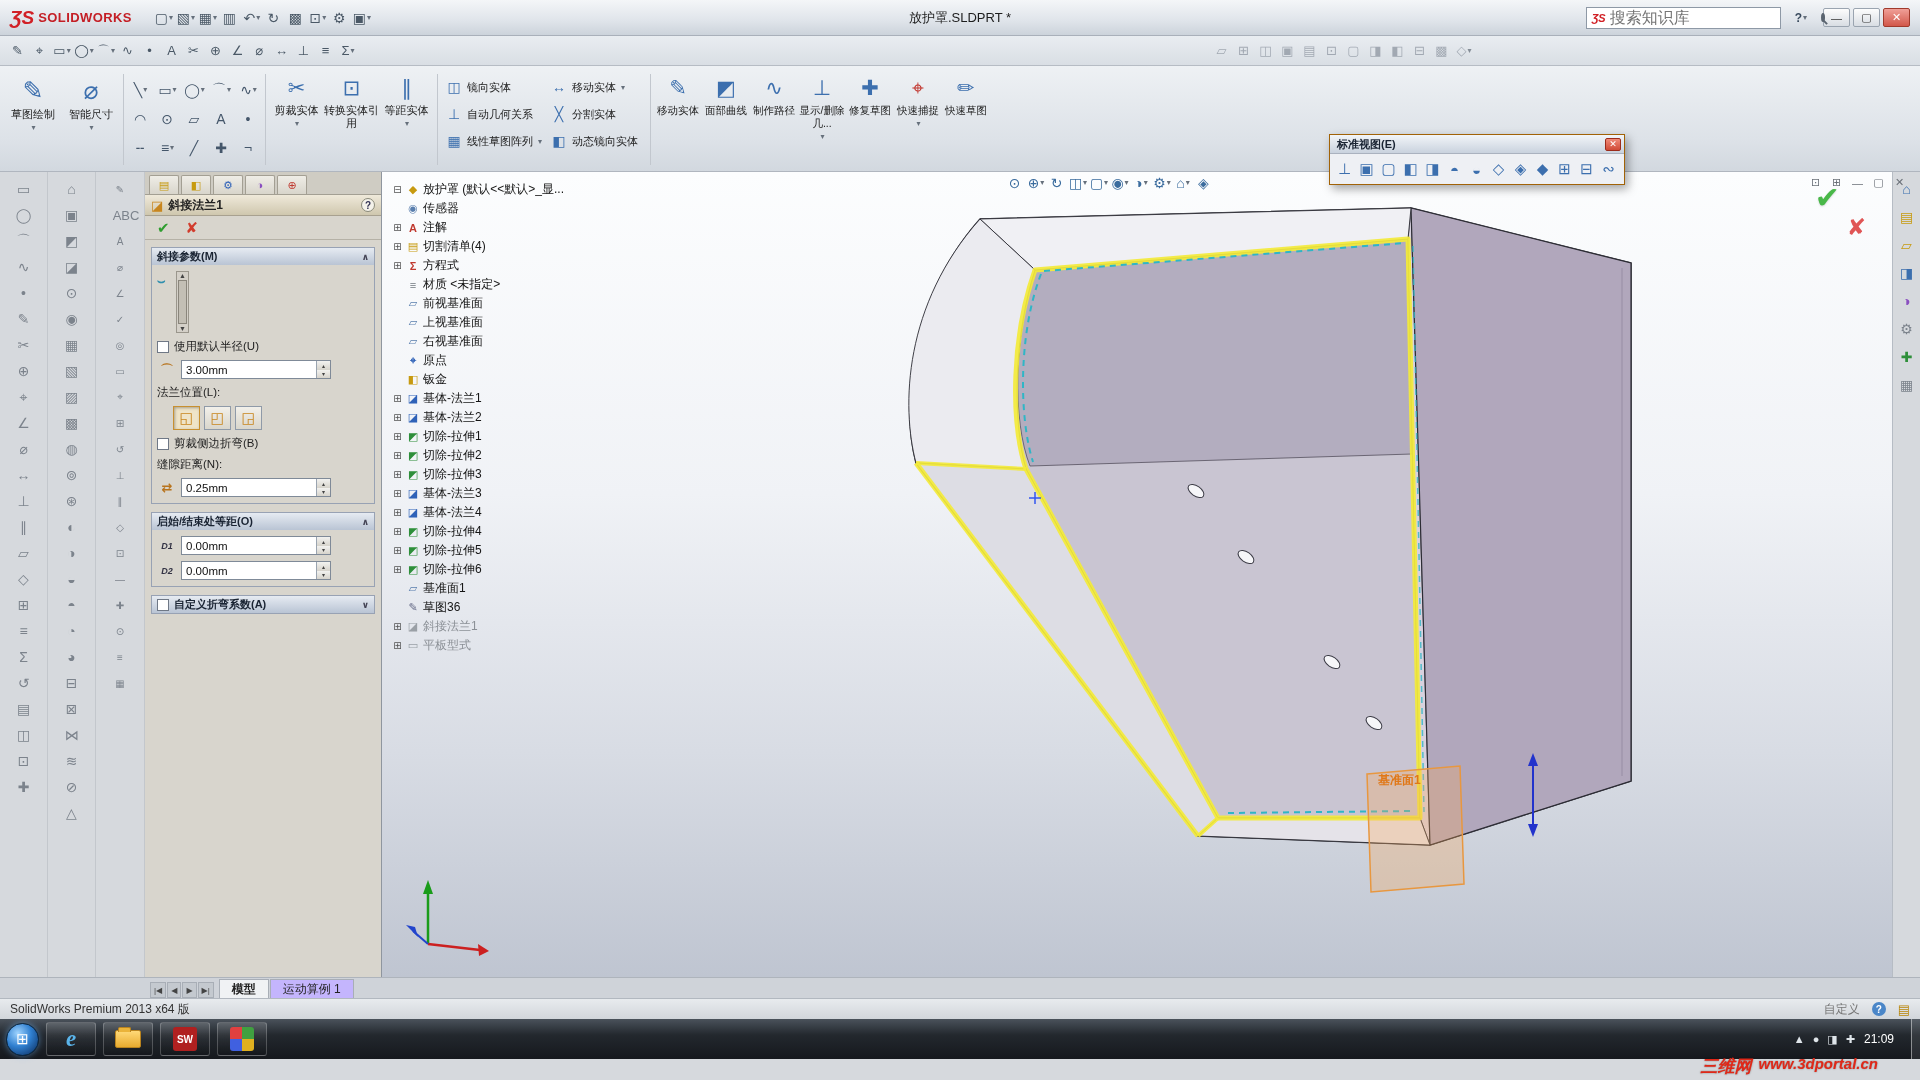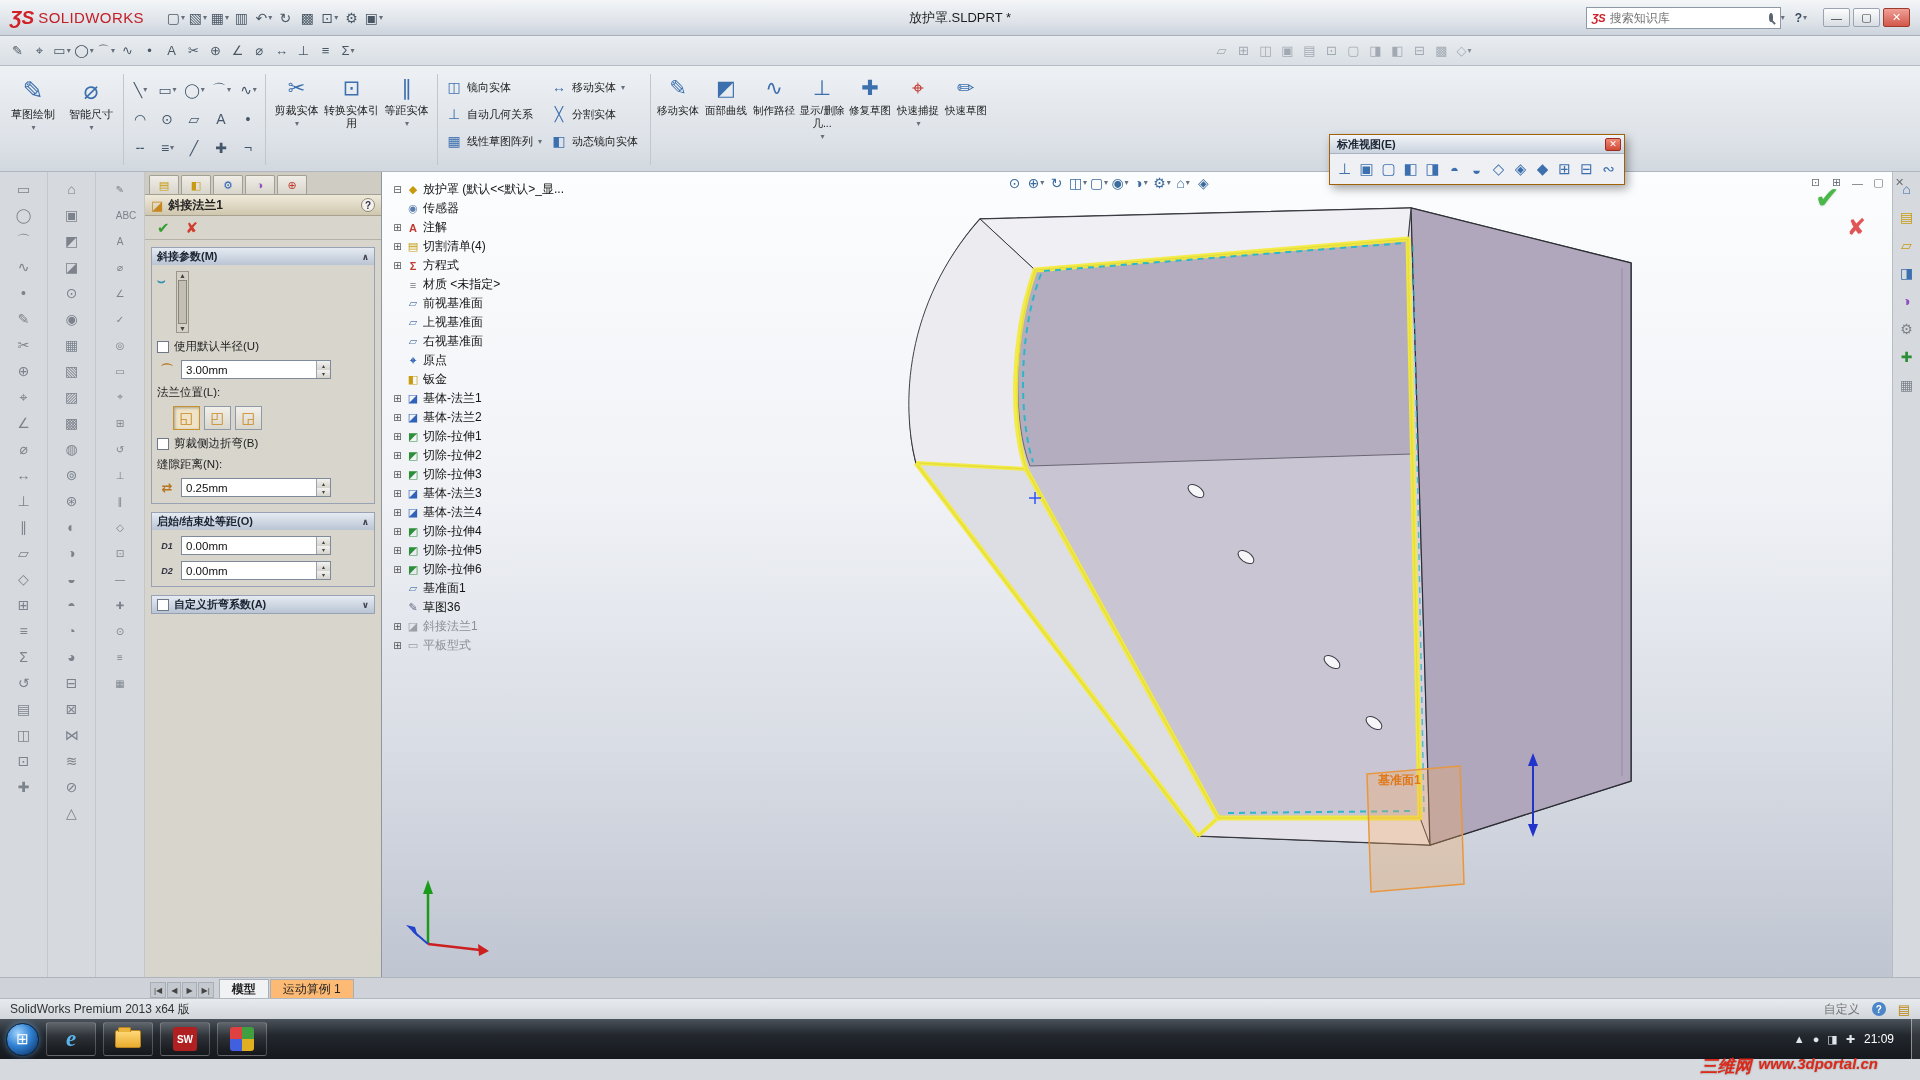--- a/index.html
+++ b/index.html
@@ -4,28 +4,28 @@
 <style>
   * { margin:0; padding:0; box-sizing:border-box; }
   html,body { width:1920px; height:1080px; }
   body { font-family:"Liberation Sans","DejaVu Sans",sans-serif; font-size:12px; color:#222; cursor:default; }
   .app { position:relative; width:1920px; height:1080px; background:#d6d9dd; overflow:hidden; }
 
   
   .titlebar { height:36px; background:linear-gradient(#f4f6f8,#dfe4ea 60%,#ccd3db); border-bottom:1px solid #a9b0ba; display:flex; align-items:center; padding:0 10px; gap:6px; position:relative; z-index:10;}
   .logo { display:flex; align-items:center; gap:4px; }
   .logo-glyph { color:#d12026; font-weight:bold; font-style:italic; font-size:19px; }
-  .logo-text { color:#c41e25; font-weight:normal; font-size:15px; letter-spacing:.4px; }
+  .logo-text { color:#c41e25; font-weight:bold; font-size:13px; letter-spacing:.4px; }
   .qb { display:flex; gap:2px; margin-left:16px; }
   .ic { display:inline-flex; align-items:center; justify-content:center; height:24px; min-width:20px; border-radius:3px; color:#4a5866; font-size:14px; }
   .caret { font-size:8px; color:#66707c; margin-left:1px; }
   .doc-title { position:absolute; left:50%; transform:translateX(-50%); font-size:13px; color:#1d1d1d; }
   .search { margin-left:auto; display:flex; align-items:center; background:#fff; border:1px solid #8e99a6; height:22px; width:195px; padding:0 5px; gap:4px; }
   .swmini { color:#d12026; font-weight:bold; font-style:italic; font-size:11px; }
-  .search input { border:0; outline:0; flex:1; font-size:12px; color:#4d7c0f; background:transparent; font-family:inherit; }
+  .search input { border:0; outline:0; flex:1; font-size:16px; color:#4d7c0f; background:transparent; font-family:inherit; }
   .mag { width:9px; height:9px; border:2px solid #5a6470; border-radius:50%; position:relative; margin-right:3px;}
   .mag::after { content:""; position:absolute; width:6px; height:2px; background:#5a6470; transform:rotate(45deg); right:-5px; bottom:-3px; }
   .helpgrp { display:flex; align-items:center; margin-left:8px; color:#3a4b5e; font-weight:bold; }
   .winbtns { display:flex; gap:3px; margin-left:10px; }
   .winbtn { width:27px; height:19px; display:flex; align-items:center; justify-content:center; font-size:11px; color:#333; background:linear-gradient(#fdfdfd,#d8dde3); border:1px solid #9aa4b0; border-radius:2px; }
   .winbtn.close { background:linear-gradient(#f0a098,#d2574a); color:#fff; border-color:#a03a2c; }
 
   
   .toolbar2 { height:30px; background:linear-gradient(#e9edf1,#d9dee4); border-bottom:1px solid #b6bcc4; display:flex; align-items:center; padding:0 8px; position:relative; z-index:9;}
   .toolbar2 .ic { height:22px; font-size:13px; }
@@ -126,21 +126,21 @@
   
   .views { position:absolute; left:1329px; top:134px; width:296px; background:#eef0f4; border:1px solid #a16207; box-shadow:3px 4px 9px rgba(0,0,0,.35); z-index:40; }
   .views-h { height:19px; background:linear-gradient(#f2f5f9,#c9d2de); display:flex; align-items:center; justify-content:space-between; padding:0 3px 0 7px; font-size:11px; font-weight:bold; color:#1a2433; border-bottom:1px solid #aab2bf; }
   .views-x { width:16px; height:13px; background:linear-gradient(#f08a78,#d04a36); color:#fff; font-size:9px; display:flex; align-items:center; justify-content:center; border:1px solid #9c2c1c; border-radius:2px; }
   .views-b { display:flex; align-items:center; padding:4px 4px; gap:1px; }
   .views-b .ic { font-size:15px; color:#3c6fae; min-width:21px; height:22px; }
 
   
   .tabbar { height:21px; background:#cfd3d9; border-top:1px solid #aeb4bc; display:flex; align-items:flex-end; padding-left:150px; gap:1px; }
   .nav { font-size:8px; color:#444; background:#c4c9cf; border:1px solid #a8aeb6; height:16px; display:flex; align-items:center; padding:0 3px; margin-bottom:0; }
-  .btab { font-size:12px; padding:1px 12px 2px; background:#fdba74; border:1px solid #a8aeb6; border-bottom:0; height:19px; }
+  .btab { font-size:12px; padding:1px 12px 2px; background:#c4b5fd; border:1px solid #a8aeb6; border-bottom:0; height:19px; }
   .btab.active { background:#f0f2f4; font-weight:bold; }
   .status { height:21px; display:flex; align-items:center; padding:0 10px; background:linear-gradient(#e8ebee,#d2d6db); border-top:1px solid #b2b8c0; font-size:12px; color:#333; gap:10px; }
   .st-right { margin-left:auto; display:flex; align-items:center; gap:12px; }
   .st-cust { color:#777; }
   .st-help { width:14px; height:14px; border-radius:50%; background:#4a86c8; color:#fff; font-size:10px; font-weight:bold; display:flex; align-items:center; justify-content:center; }
   .st-book { color:#b8860b; font-size:13px; }
 
   
   .taskbar { height:40px; background:linear-gradient(#4a525b,#23282e 40%,#15181d); display:flex; align-items:center; padding:0 6px; gap:7px; position:relative; }
   .orb { width:33px; height:33px; border-radius:50%; background:radial-gradient(circle at 35% 30%, #9fd4ff, #2f7fd0 45%, #1a4e8c 75%, #0f3258); display:flex; align-items:center; justify-content:center; color:#fff; font-size:15px; border:1px solid #0a2razor; border:1px solid #0a2a48; box-shadow:0 0 6px rgba(120,190,255,.5); }
@@ -708,21 +708,21 @@
         <span class="ic">⊟</span>
         <span class="ic">⊠</span>
         <span class="ic">⋈</span>
         <span class="ic">≋</span>
         <span class="ic">⊘</span>
         <span class="ic">△</span>
       </div>
     <div class="lcol lcol3">
 
     <span class="ic" style="font-size:10px;">✎</span>
-        <span class="ic" style="font-size:10px;margin-left:12px;">ABC</span>
+        <span class="ic" style="font-size:13px;margin-left:12px;">ABC</span>
         <span class="ic" style="font-size:10px;">A</span>
         <span class="ic" style="font-size:10px;">⌀</span>
         <span class="ic" style="font-size:10px;">∠</span>
         <span class="ic" style="font-size:10px;">✓</span>
         <span class="ic" style="font-size:10px;">◎</span>
         <span class="ic" style="font-size:10px;">▭</span>
         <span class="ic" style="font-size:10px;">⌖</span>
         <span class="ic" style="font-size:10px;">⊞</span>
         <span class="ic" style="font-size:10px;">↺</span>
         <span class="ic" style="font-size:10px;">⊥</span>

